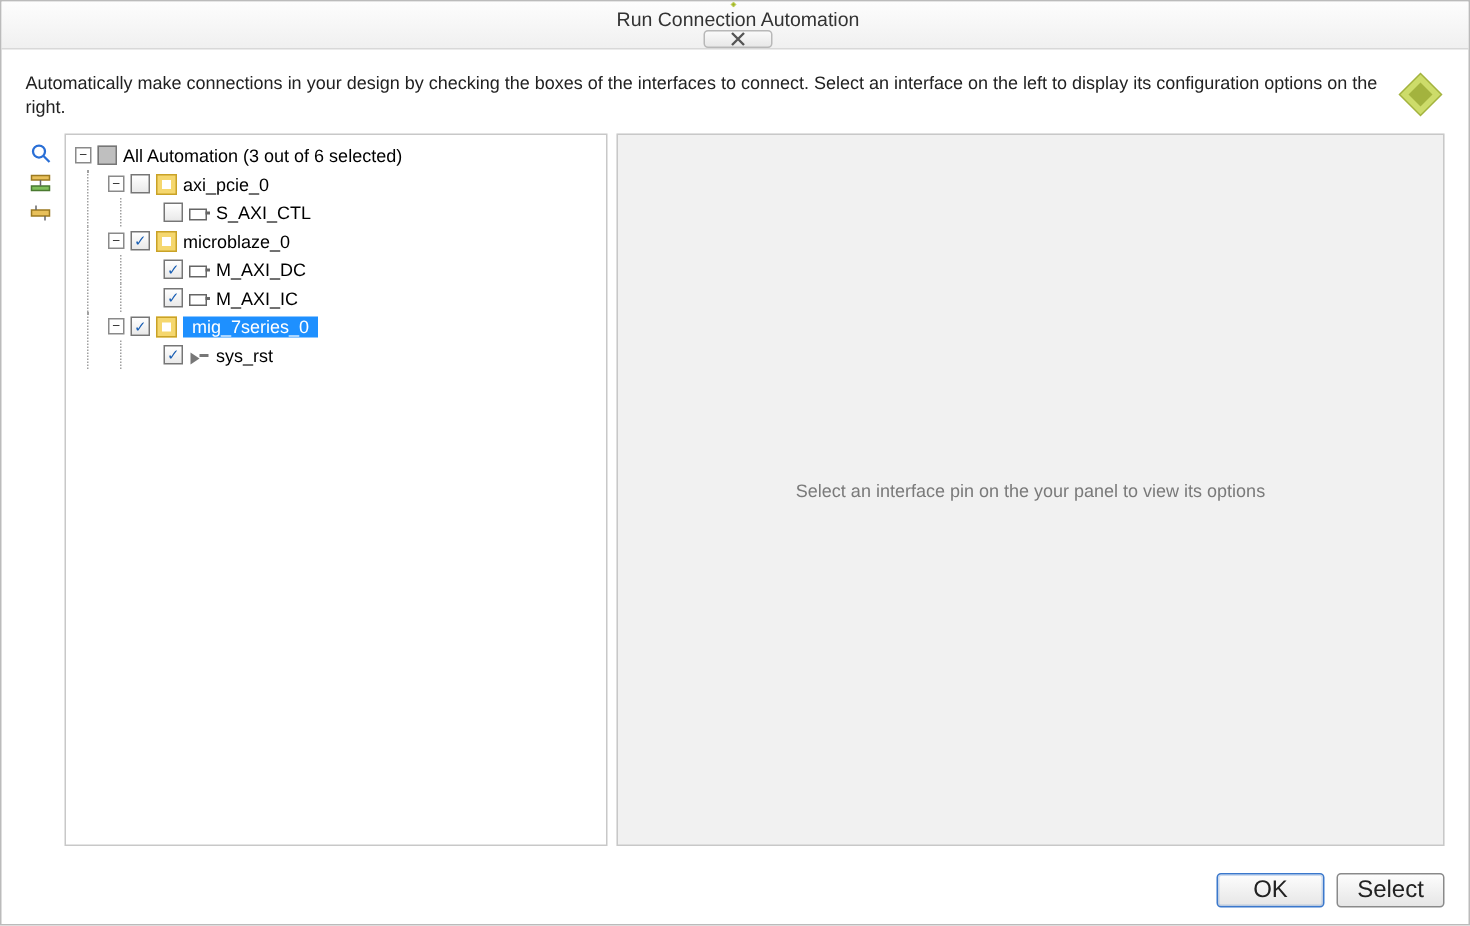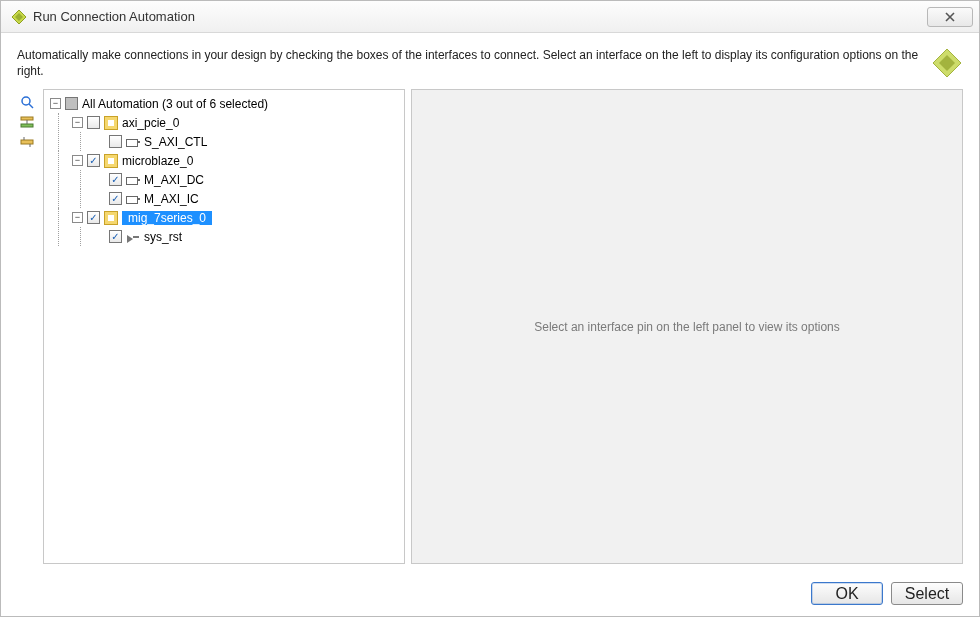--- a/index.html
+++ b/index.html
@@ -14,20 +14,21 @@
     overflow: hidden;
     border: 1px solid #bbb;
   }
   .titlebar {
     height: 32px;
     background: linear-gradient(#fdfdfd, #f0f0f0);
     display: flex;
     align-items: center;
     padding: 0 6px 0 10px;
     border-bottom: 1px solid #d8d8d8;
+    flex-direction: column;
   }
   .titlebar .app-icon {
     width: 16px; height: 16px; margin-right: 6px;
   }
   .titlebar .title {
     font-size: 13px;
     color: #333;
   }
   .titlebar .spacer { flex: 1; }
   .close-btn {
@@ -305,21 +306,21 @@
                   </div>
                 </li>
               </ul>
             </li>
           </ul>
         </li>
       </ul>
     </div>
 
     <div class="right-pane">
-      <span>Select an interface pin on the left panel to view its options</span>
+      <span>Select an interface pin on the your panel to view its options</span>
     </div>
   </div>
 </div>
 
 <div class="footer">
   <div class="btn primary">OK</div>
   <div class="btn">Select</div>
 </div>
 
 </body></html>

